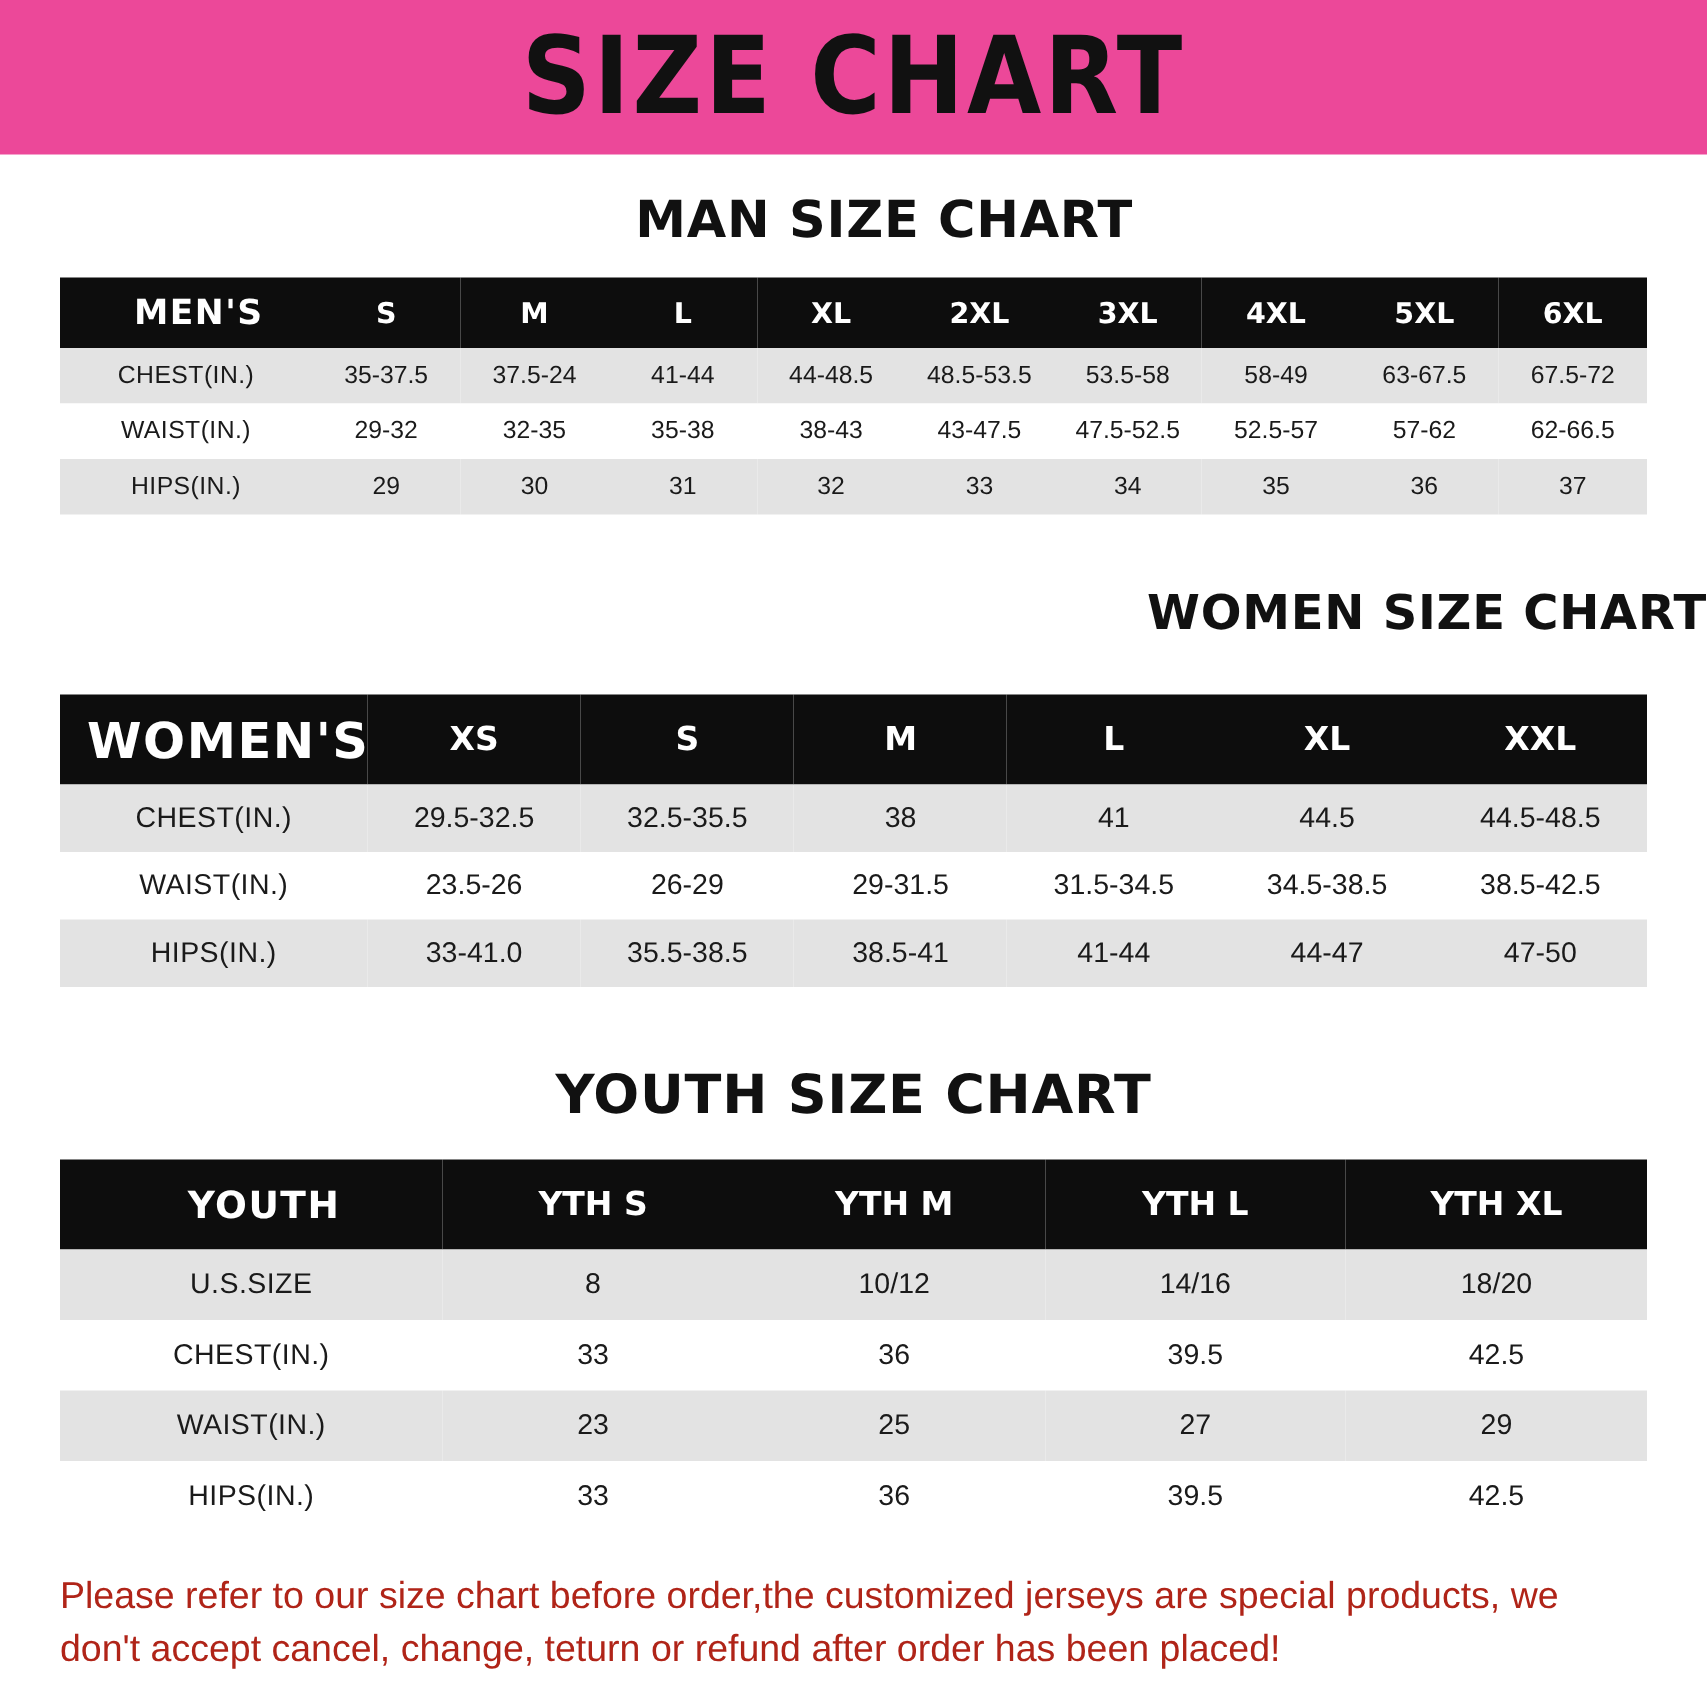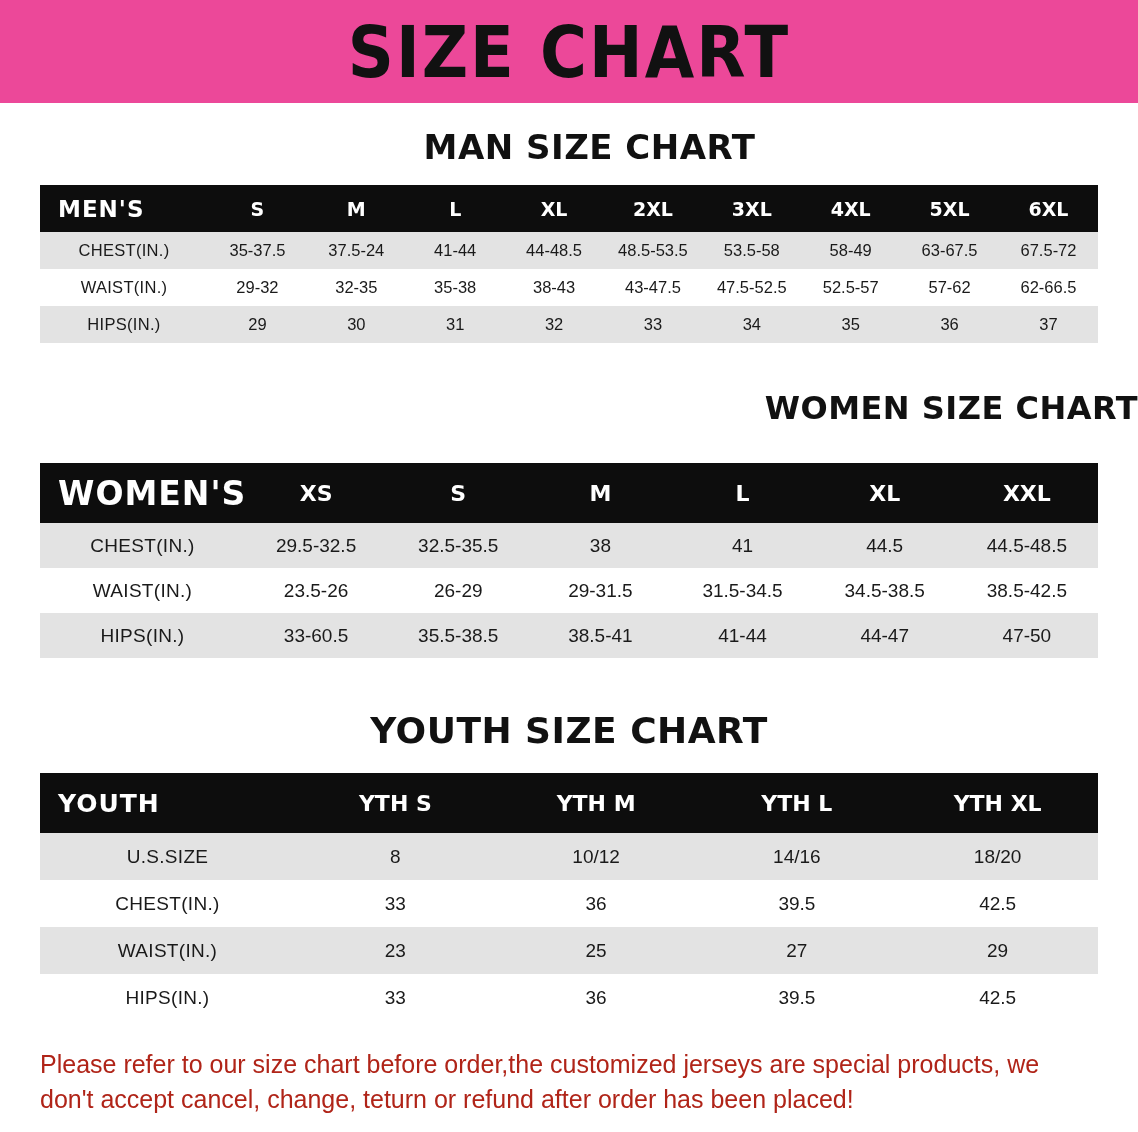--- a/index.html
+++ b/index.html
@@ -63,21 +63,21 @@
   }
   table.chart thead th {
     background: #0d0d0d;
     color: #ffffff;
     font-family: "DejaVu Sans", sans-serif;
     font-weight: 700;
     text-align: center;
     white-space: nowrap;
   }
   table.chart thead th.rowlabel {
-    text-align: left;
+    text-align: center;
     padding-left: 18px;
     letter-spacing: 1px;
   }
   table.chart tbody td {
     text-align: center;
     color: #1a1a1a;
     font-family: "Liberation Sans", sans-serif;
     white-space: nowrap;
   }
   table.chart tbody td.rowlabel {
@@ -232,21 +232,21 @@
           <td class="rowlabel">WAIST(IN.)</td>
           <td>23.5-26</td>
           <td>26-29</td>
           <td>29-31.5</td>
           <td>31.5-34.5</td>
           <td>34.5-38.5</td>
           <td>38.5-42.5</td>
         </tr>
         <tr class="row-shade">
           <td class="rowlabel">HIPS(IN.)</td>
-          <td>33-60.5</td>
+          <td>33-41.0</td>
           <td>35.5-38.5</td>
           <td>38.5-41</td>
           <td>41-44</td>
           <td>44-47</td>
           <td>47-50</td>
         </tr>
       </tbody>
     </table>
   </div>
 

